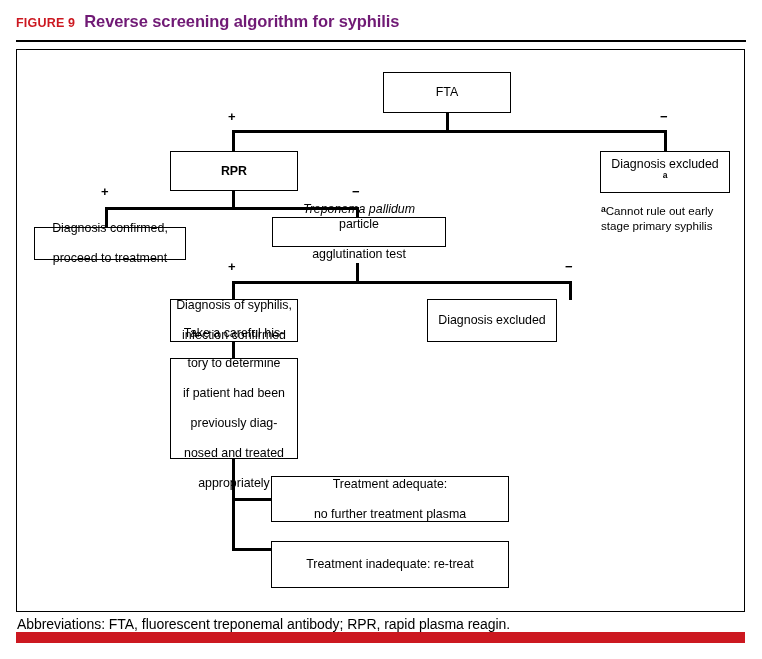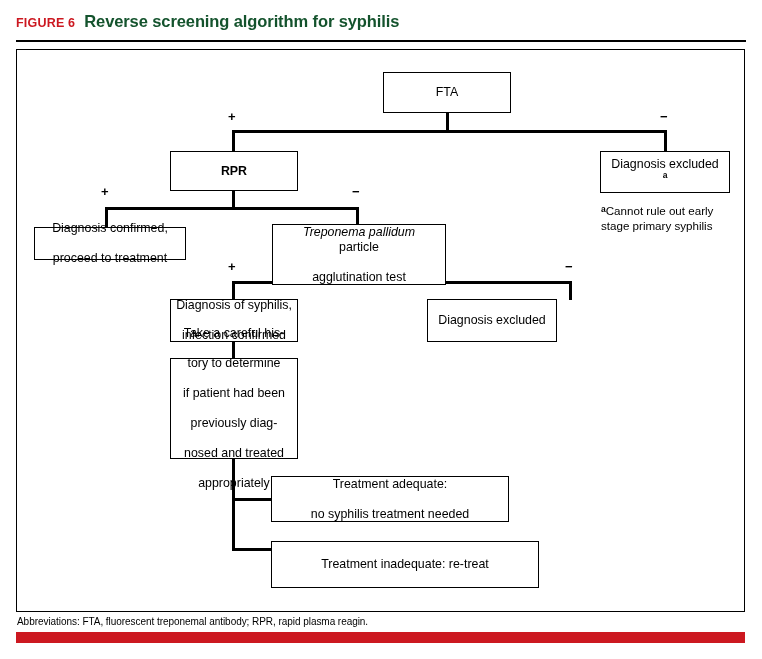--- a/index.html
+++ b/index.html
@@ -31,21 +31,21 @@
   #figure-label {
     font-size: 12.5px;
     font-weight: bold;
     letter-spacing: 0.2px;
     color: #cc1820;
   }
   #figure-title {
     font-size: 16.5px;
     font-weight: bold;
     letter-spacing: -0.1px;
-    color: #14532d;
+    color: #701a75;
   }
   #header-rule {
     position: absolute;
     left: 16px;
     top: 40px;
     width: 730px;
     height: 2px;
     background: #000000;
   }
 
@@ -59,21 +59,21 @@
     border: 1px solid #000000;
     box-sizing: border-box;
     background: #ffffff;
   }
 
   
   #abbrev-note {
     position: absolute;
     left: 17px;
     top: 616px;
-    font-size: 10px;
+    font-size: 14px;
     color: #000000;
     letter-spacing: -0.05px;
     white-space: nowrap;
   }
   #bottom-bar {
     position: absolute;
     left: 16px;
     top: 632px;
     width: 729px;
     height: 11px;
@@ -132,21 +132,21 @@
   .fn-lead {
     font-size: 8.5px;
     vertical-align: 3px;
     font-weight: bold;
   }
 </style>
 </head>
 <body>
 
 <div id="figure-header">
-  <span id="figure-label" style="color: rgb(204, 24, 32);">FIGURE 6</span>
+  <span id="figure-label" style="color: rgb(204, 24, 32);">FIGURE 9</span>
   <span id="figure-title">Reverse screening algorithm for syphilis</span>
 </div>
 <div id="header-rule"></div>
 
 <div id="diagram-frame">
 
   <div class="ln" style="left:429px; top:62px; width:3px; height:20px;"></div>
 
   <div class="ln" style="left:215px; top:80px; width:435px; height:3px;"></div>
 
@@ -202,21 +202,21 @@
     <span>RPR</span>
   </div>
 
   <div class="node" style="left:17px; top:177px; width:152px; height:33px;">
     <span>
       <span>Diagnosis confirmed,</span><br>
       <span>proceed to treatment</span>
     </span>
   </div>
 
-  <div class="node" style="left:255px; top:174px; width:174px; height:61px;">
+  <div class="node" style="left:255px; top:167px; width:174px; height:30px;">
     <span>
       <span class="ital">Treponema pallidum</span><span> particle</span><br>
       <span>agglutination test</span>
     </span>
   </div>
 
   <div class="node" style="left:153px; top:249px; width:128px; height:43px;">
     <span>
       <span>Diagnosis of syphilis,</span><br>
       <span>infection confirmed</span>
@@ -234,24 +234,24 @@
       <span>if patient had been</span><br>
       <span>previously diag-</span><br>
       <span>nosed and treated</span><br>
       <span>appropriately</span>
     </span>
   </div>
 
   <div class="node" style="left:254px; top:426px; width:238px; height:46px;">
     <span>
       <span>Treatment adequate:</span><br>
-      <span>no syphilis treatment needed</span>
-    </span>
-  </div>
-
-  <div class="node" style="left:254px; top:491px; width:268px; height:47px;text-align:right;">
+      <span>no further treatment plasma</span>
+    </span>
+  </div>
+
+  <div class="node" style="left:254px; top:491px; width:238px; height:47px;text-align:right;">
     <span>Treatment inadequate: re-treat</span>
   </div>
 
 </div>
 
 <div id="abbrev-note">Abbreviations: FTA, fluorescent treponemal antibody; RPR, rapid plasma reagin.</div>
 <div id="bottom-bar" style="background: rgb(204, 24, 32);"></div>
 
 </body></html>

